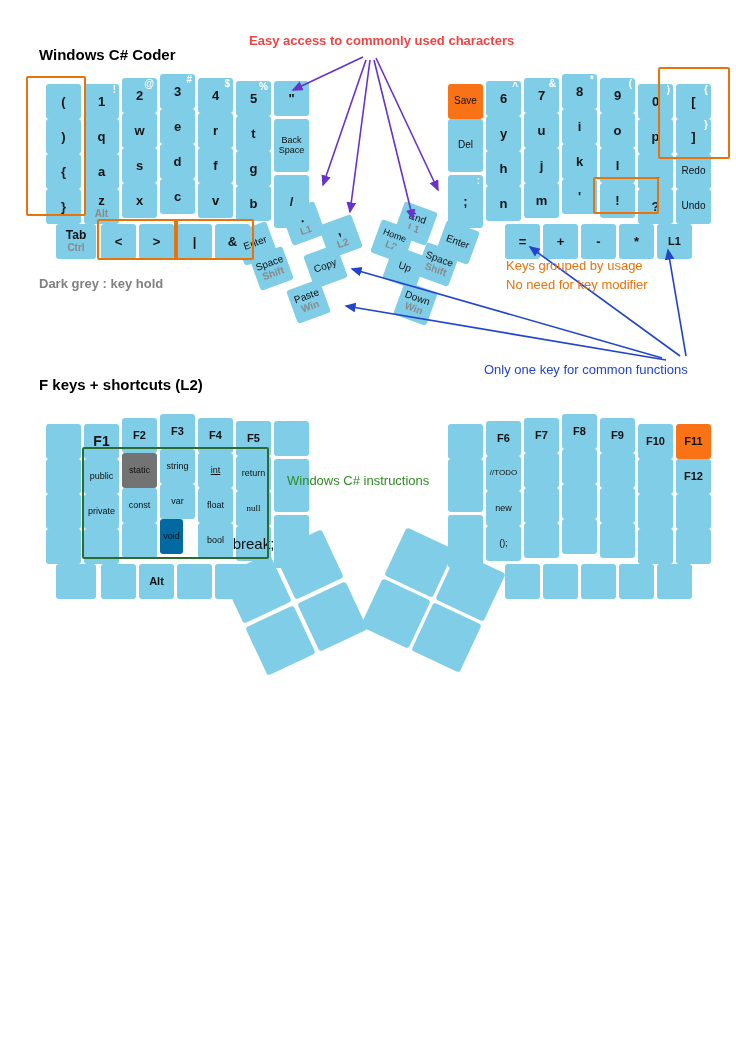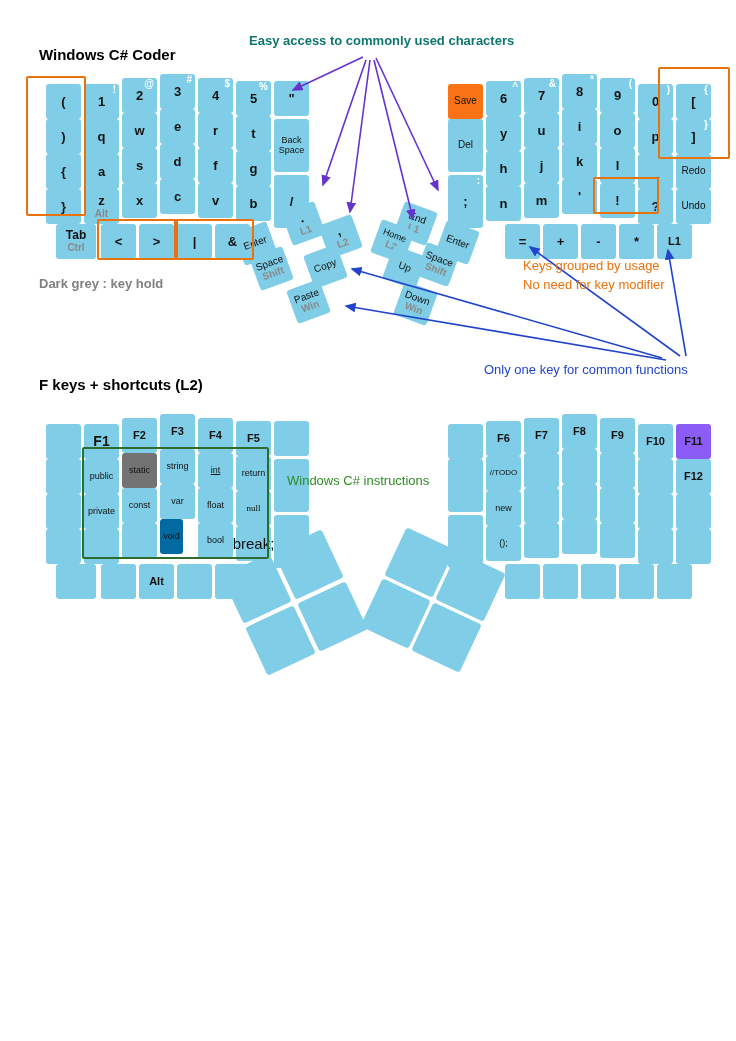--- a/index.html
+++ b/index.html
@@ -10,21 +10,21 @@
   .kmain{color:#111111;text-align:center;}
   .ksub{font-size:10px;font-weight:700;margin-top:1px;}
   .ksup{position:absolute;top:1px;right:3px;font-size:10px;font-weight:700;}
   .hbox{position:absolute;border:2px solid;box-sizing:border-box;border-radius:2px;background:transparent;}
   .arrows{position:absolute;left:0;top:0;pointer-events:none;}
   .txt{position:absolute;white-space:nowrap;font-size:13px;color:#000;}
   .title{font-size:15px;font-weight:700;}
   .t-main{left:39px;top:46px;}
   .t-easy{left:249px;top:33px;font-weight:600;}
   .t-legend{left:39px;top:276px;font-weight:700;}
-  .t-grouped{left:523px;top:256px;line-height:19px;}
+  .t-grouped{left:506px;top:256px;line-height:19px;}
   .t-onlyone{left:484px;top:362px;}
   .t-l2{left:39px;top:376px;}
   .t-common{left:287px;top:473px;}
 </style>
 </head>
 <body>
 
 <div class="canvas">
 
   <div id="keys">
@@ -365,21 +365,21 @@
         </div>
         <div class="key" style="left: 562px; top: 414px; width: 35px; height: 35px; background: rgb(127, 205, 230);">
           <span class="kmain" style="font-size: 11px; font-weight: 700;">F8</span>
         </div>
         <div class="key" style="left: 600px; top: 418px; width: 35px; height: 35px; background: rgb(127, 205, 230);">
           <span class="kmain" style="font-size: 11px; font-weight: 700;">F9</span>
         </div>
         <div class="key" style="left: 638px; top: 424px; width: 35px; height: 35px; background: rgb(127, 205, 230);">
           <span class="kmain" style="font-size: 11px; font-weight: 700;">F10</span>
         </div>
-        <div class="key" style="left: 676px; top: 424px; width: 35px; height: 35px; background: #8b5cf6;">
+        <div class="key" style="left: 676px; top: 424px; width: 35px; height: 35px; background: #f97316;">
           <span class="kmain" style="font-size: 11px; font-weight: 700;">F11</span>
         </div>
         <div class="key" style="left: 448px; top: 459px; width: 35px; height: 53px; background: rgb(127, 205, 230);"></div>
         <div class="key" style="left: 486px; top: 456px; width: 35px; height: 35px; background: rgb(127, 205, 230);">
           <span class="kmain" style="font-size: 8px; font-weight: 400;">//TODO</span>
         </div>
         <div class="key" style="left: 524px; top: 453px; width: 35px; height: 35px; background: rgb(127, 205, 230);"></div>
         <div class="key" style="left: 562px; top: 449px; width: 35px; height: 35px; background: rgb(127, 205, 230);"></div>
         <div class="key" style="left: 600px; top: 453px; width: 35px; height: 35px; background: rgb(127, 205, 230);"></div>
         <div class="key" style="left: 638px; top: 459px; width: 35px; height: 35px; background: rgb(127, 205, 230);"></div>
@@ -435,21 +435,21 @@
       <line x1="370" y1="60" x2="350" y2="212" stroke="#6633CC" stroke-width="1.6" marker-end="url(#m-purple)"></line>
       <line x1="374" y1="60" x2="413" y2="219" stroke="#6633CC" stroke-width="1.6" marker-end="url(#m-purple)"></line>
       <line x1="376" y1="58" x2="438" y2="190" stroke="#6633CC" stroke-width="1.6" marker-end="url(#m-purple)"></line>
       <line x1="662" y1="358" x2="352" y2="269" stroke="#2244CC" stroke-width="1.6" marker-end="url(#m-blue)"></line>
       <line x1="666" y1="360" x2="346" y2="306" stroke="#2244CC" stroke-width="1.6" marker-end="url(#m-blue)"></line>
       <line x1="680" y1="356" x2="530" y2="247" stroke="#2244CC" stroke-width="1.6" marker-end="url(#m-blue)"></line>
       <line x1="686" y1="356" x2="668" y2="250" stroke="#2244CC" stroke-width="1.6" marker-end="url(#m-blue)"></line>
     </svg>
 
   <div class="txt title t-main">Windows C# Coder</div>
-  <div class="txt t-easy" style="color: #0f766e;">Easy access to commonly used characters</div>
+  <div class="txt t-easy" style="color: #ef4444;">Easy access to commonly used characters</div>
   <div class="txt t-legend" style="color: rgb(128, 128, 128);">Dark grey : key hold</div>
   <div class="txt t-grouped" style="color: rgb(232, 114, 12);">
     <div>Keys grouped by usage</div>
     <div>No need for key modifier</div>
   </div>
   <div class="txt t-onlyone" style="color: rgb(34, 68, 204);">Only one key for common functions</div>
   <div class="txt title t-l2">F keys + shortcuts (L2)</div>
   <div class="txt t-common" style="color: rgb(46, 139, 34);">Windows C# instructions</div>
 
 </div>

